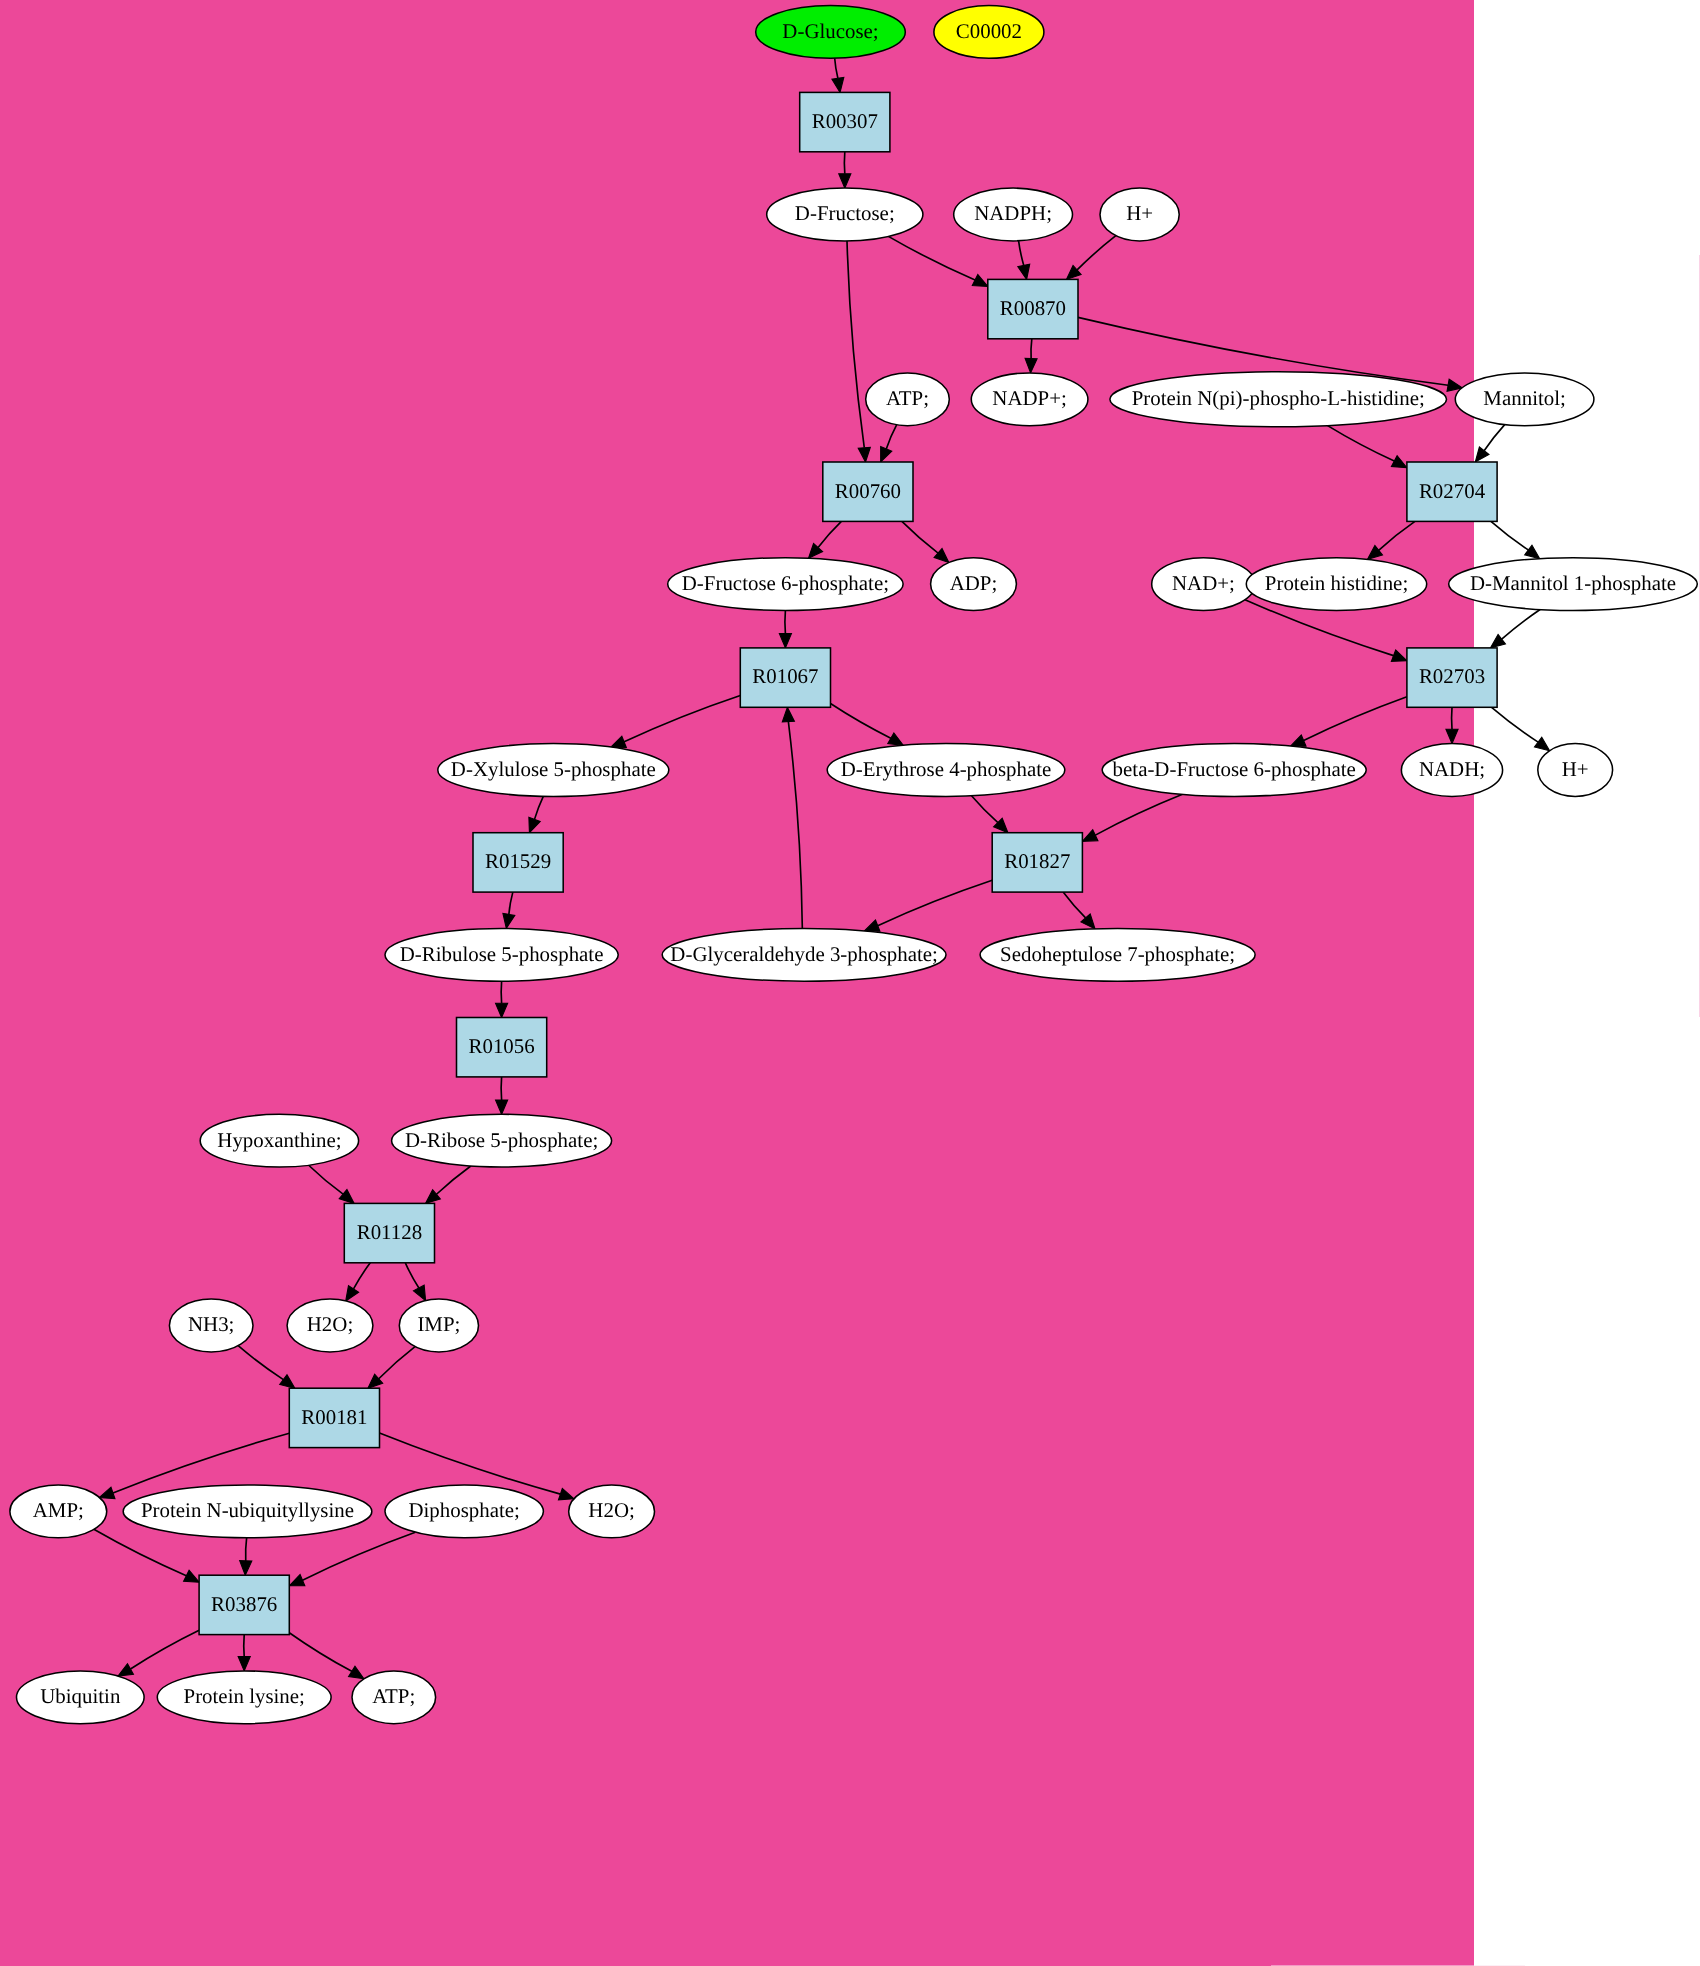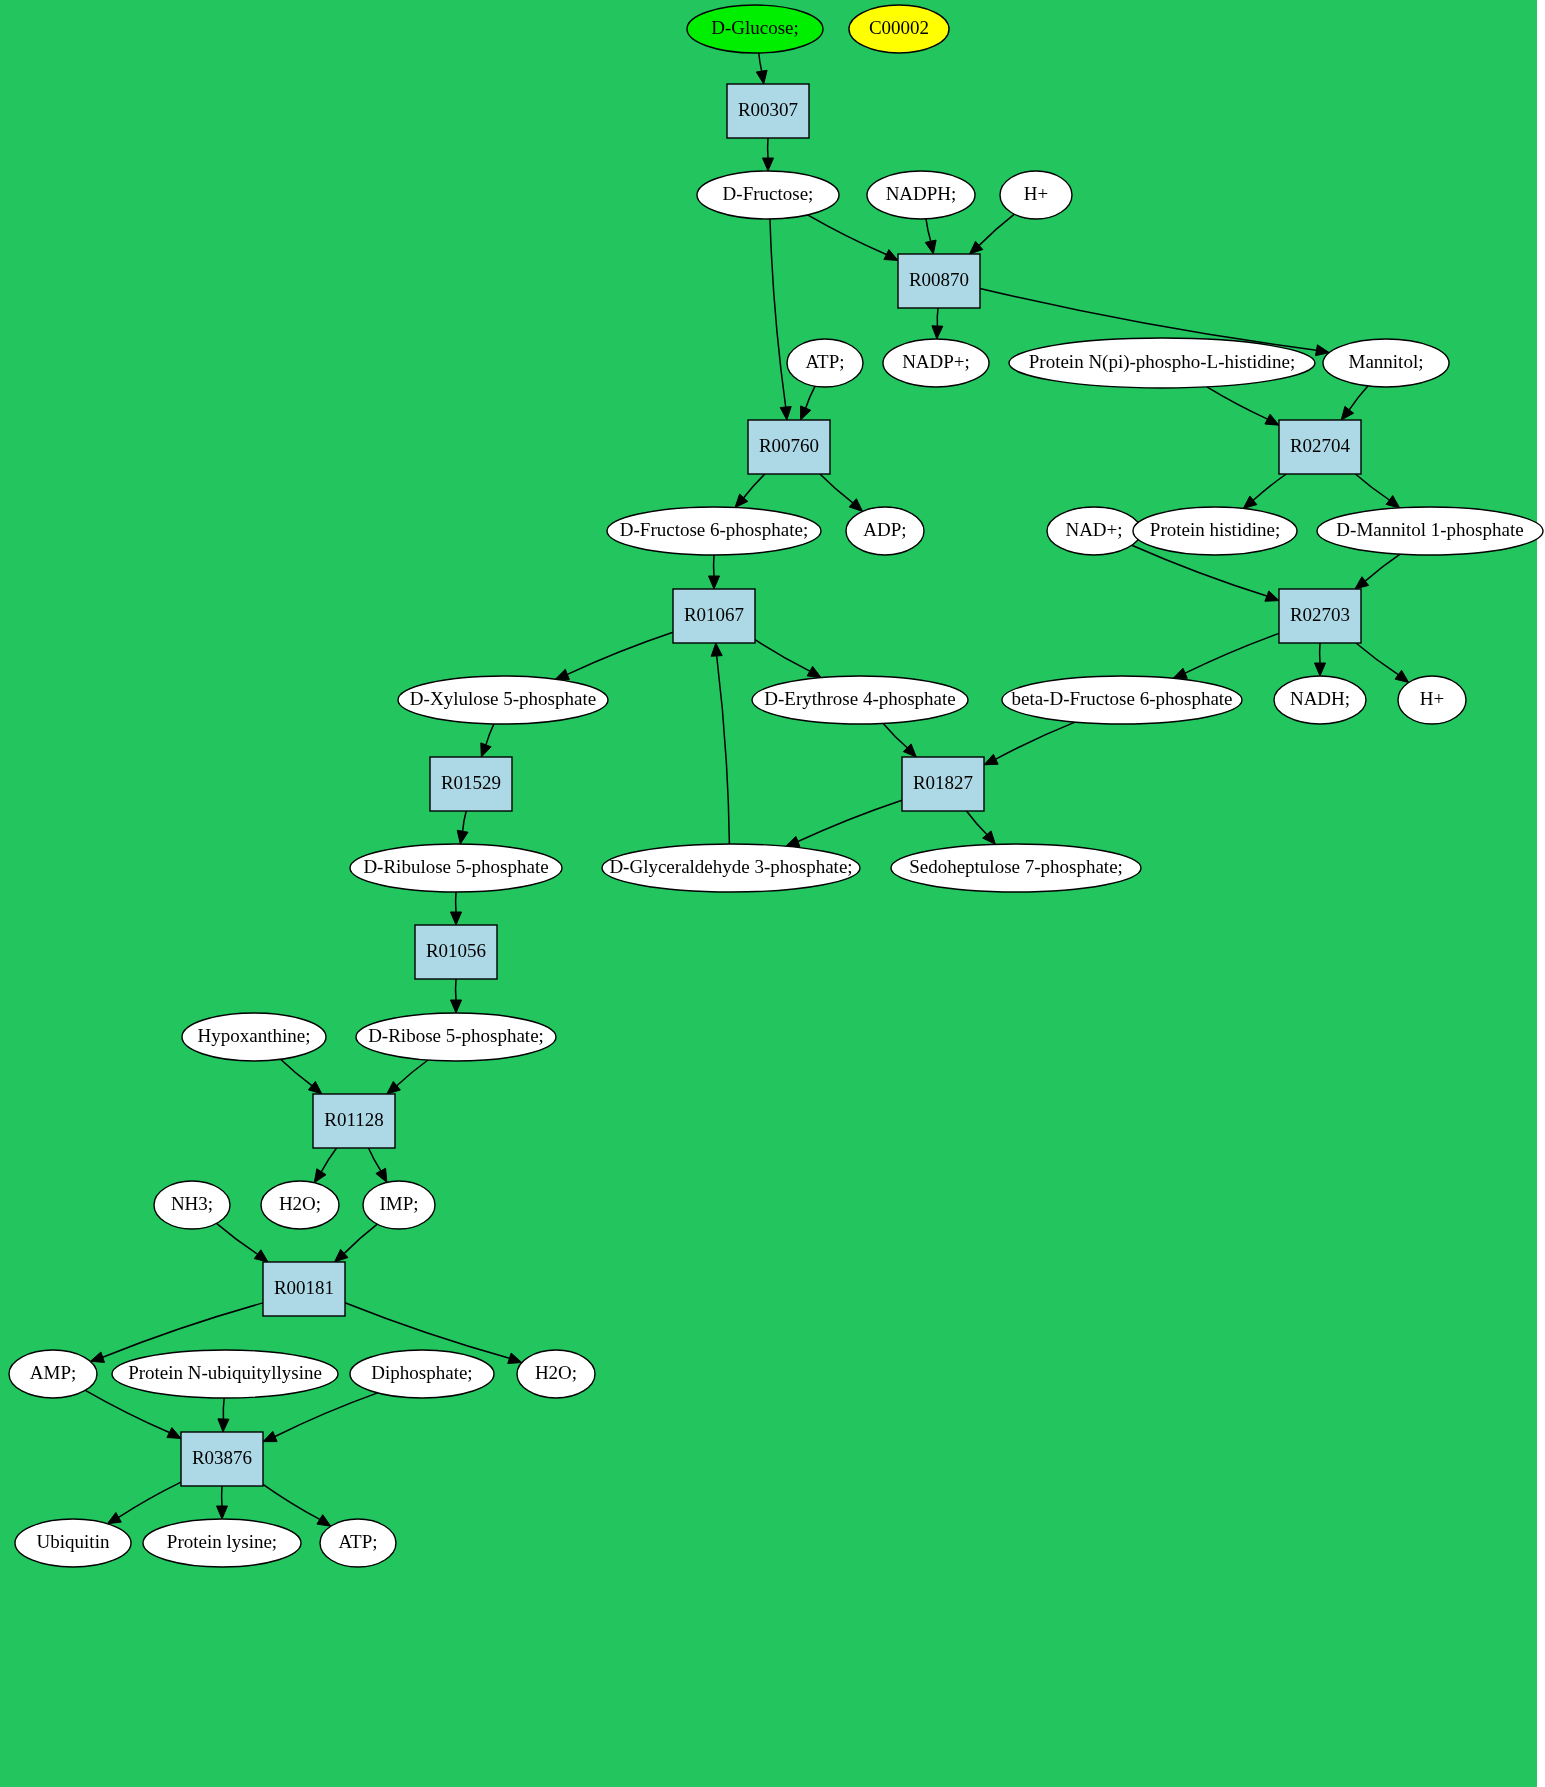--- a/index.html
+++ b/index.html
@@ -2,23 +2,23 @@
 <html><head>
 <meta charset="utf-8">
 <style>
   html, body {
     margin: 0;
     padding: 0;
     background: #ffffff;
   }
   #graph-root {
     position: relative;
-    width: 1537px;
+    width: 1340px;
     height: 1787px;
-    background: #22c55e;
+    background: #ec4899;
     font-family: "Liberation Serif", "DejaVu Serif", serif;
     text-decoration: underline;
   }
   svg#pathway-svg {
     display: block;
     width: 1545px;
     height: 1787px;
   }
   .node-shape {
     stroke: #000000;

